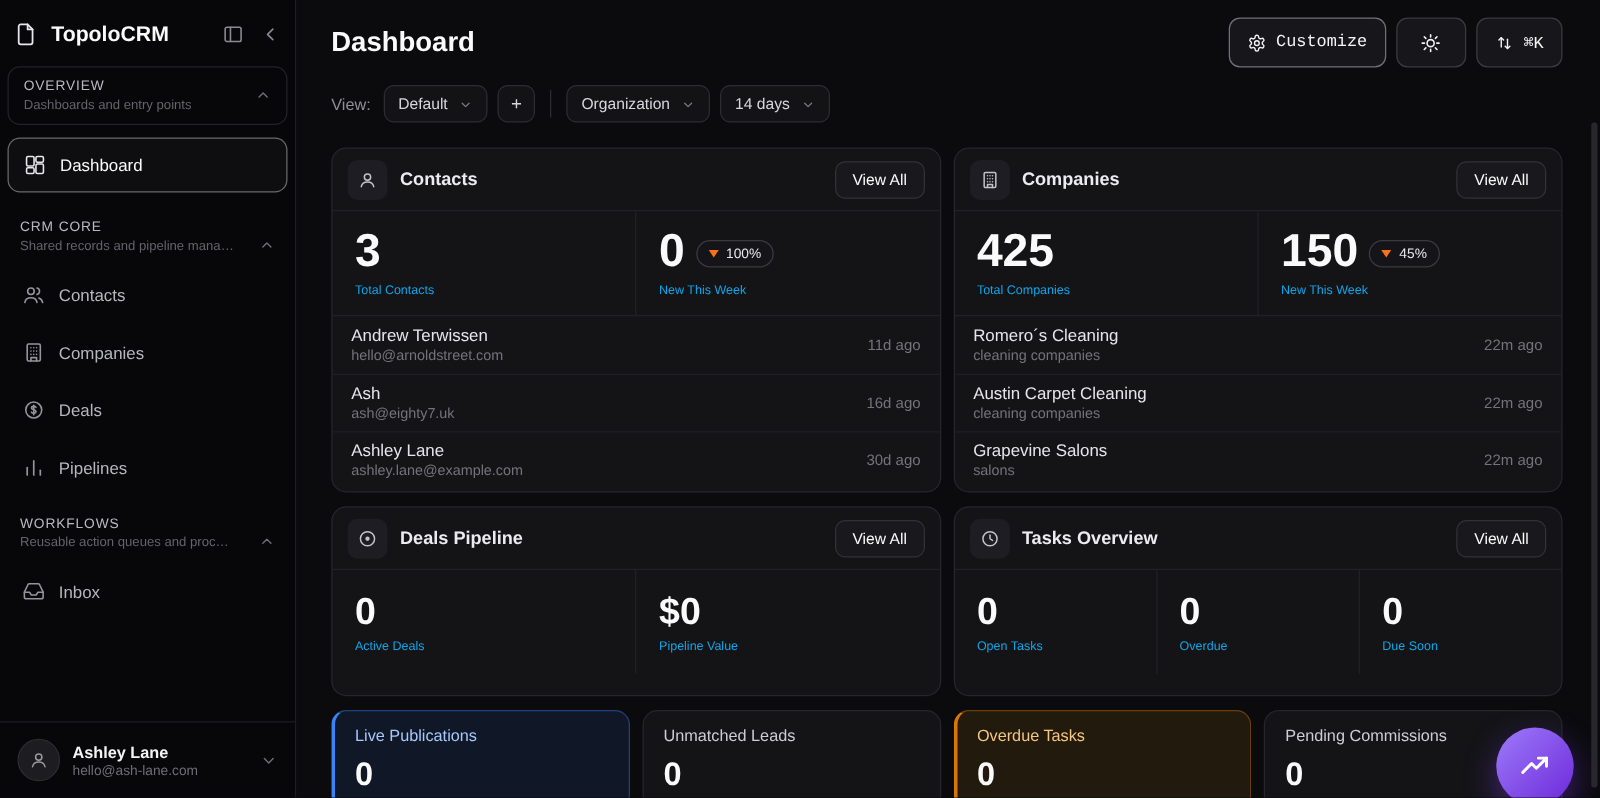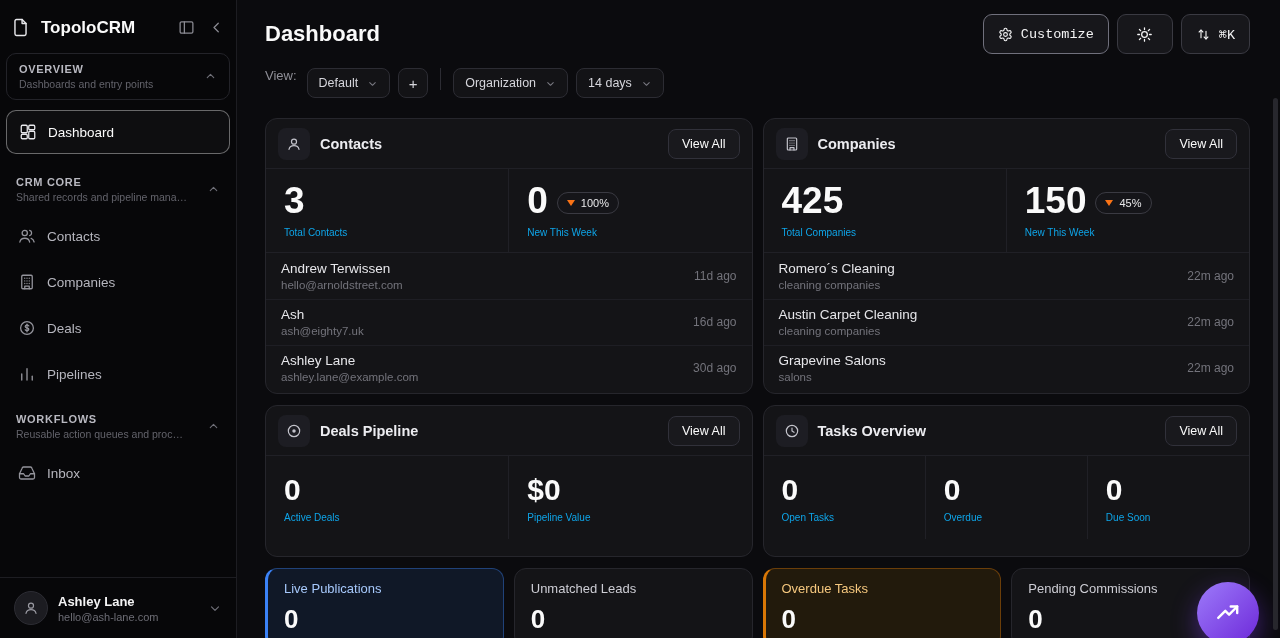--- a/index.html
+++ b/index.html
@@ -6,43 +6,43 @@
   html,body{width:1280px;height:638px;overflow:hidden}
   body{background:#0b0b0e;font-family:"Liberation Sans",sans-serif;color:#e8e8ea;position:relative}
   .page{display:flex;width:100%;height:100%}
 
   
   .sidebar{width:237px;min-width:237px;background:#070709;border-right:1px solid #1d1d22;display:flex;flex-direction:column;padding-top:10px}
   .logo-row{display:flex;align-items:center;gap:9px;padding:6px 9px 12px}
   .brand{font-size:17px;font-weight:700;color:#fafafa;flex:1}
   .icon-btn{color:#8a8a92;display:inline-flex;align-items:center;cursor:pointer;background:none;border:none;padding:2px}
   .sec-box{margin:2px 6px 8px;border:1px solid #232329;border-radius:10px;padding:9px 12px;display:flex;align-items:center;justify-content:space-between;cursor:pointer}
-  .sec-head{margin:8px 6px 2px;padding:8px 10px;display:flex;align-items:center;justify-content:space-between;cursor:pointer}
-  .sec-title{font-size:11px;font-weight:700;letter-spacing:.7px;color:#b9b9c1}
+  .sec-head{margin:8px 6px 2px;padding:8px 10px;display:flex;align-items:flex-end;justify-content:space-between;cursor:pointer}
+  .sec-title{font-size:11px;font-weight:400;letter-spacing:.7px;color:#b9b9c1}
   .sec-sub{font-size:10.5px;color:#63636b;margin-top:3px;white-space:nowrap;overflow:hidden;text-overflow:ellipsis;max-width:172px}
   .sec-chev{color:#6f6f78;display:inline-flex}
   .nav-item{display:flex;align-items:center;gap:11px;height:42px;margin:2px 6px;padding:0 12px;border-radius:10px;color:#b6b6be;font-size:13.5px;cursor:pointer}
   .nav-item svg{color:#94949c}
   .nav-item.active{border:1px solid rgba(255,255,255,.38);background:rgba(255,255,255,.03);color:#fafafa;height:44px;margin-bottom:6px}
   .nav-item.active svg{color:#e8e8ec}
   .user-row{margin-top:auto;border-top:1px solid #1d1d22;padding:13px 14px;display:flex;align-items:center;gap:10px;cursor:pointer}
   .avatar{width:34px;height:34px;min-width:34px;border-radius:50%;background:#1c1c21;border:1px solid #2c2c33;display:flex;align-items:center;justify-content:center;color:#9a9aa2}
   .user-meta{flex:1;min-width:0}
   .user-name{font-size:13px;color:#f4f4f5;font-weight:600}
   .user-email{font-size:11px;color:#6d6d75;margin-top:2px;white-space:nowrap;overflow:hidden;text-overflow:ellipsis}
 
   
   .main{flex:1;padding:14px 30px 10px 28px;display:flex;flex-direction:column;min-width:0}
   .topbar{display:flex;align-items:center;justify-content:space-between;height:40px}
   .page-title{font-size:22px;font-weight:700;color:#fafafa}
   .top-actions{display:flex;gap:8px}
   .btn{display:inline-flex;align-items:center;justify-content:center;gap:8px;background:#17171b;border:1px solid #3a3a42;color:#f4f4f5;border-radius:9px;height:40px;padding:0 14px;font-size:13.5px;cursor:pointer;font-family:Liberation Mono, monospace}
   .btn.customize{border-color:#70707c}
   .btn.square{width:56px;padding:0}
-  .filter-row{display:flex;align-items:flex-start;gap:8px;margin-top:14px;height:30px}
+  .filter-row{display:flex;align-items:center;gap:8px;margin-top:14px;height:30px}
   .view-label{font-size:13px;color:#8f8f97;margin-right:2px}
   .select{display:inline-flex;align-items:center;gap:9px;background:#131316;border:1px solid #2c2c33;border-radius:8px;height:30px;padding:0 11px;font-size:12.5px;color:#d6d6dc;cursor:pointer;font-family:inherit}
   .select .chev{color:#7a7a82;display:inline-flex}
   .plus-btn{width:30px;height:30px;display:inline-flex;align-items:center;justify-content:center;background:#131316;border:1px solid #2c2c33;border-radius:8px;color:#d6d6dc;font-size:15px;cursor:pointer;font-family:inherit}
   .vdiv{width:1px;height:22px;background:#2c2c33;margin:0 4px}
 
   .grid2{display:grid;grid-template-columns:1fr 1fr;gap:10px;margin-top:20px}
   .grid2.second{margin-top:11px}
   .grid4{display:grid;grid-template-columns:repeat(4,1fr);gap:10px;margin-top:11px}
 

